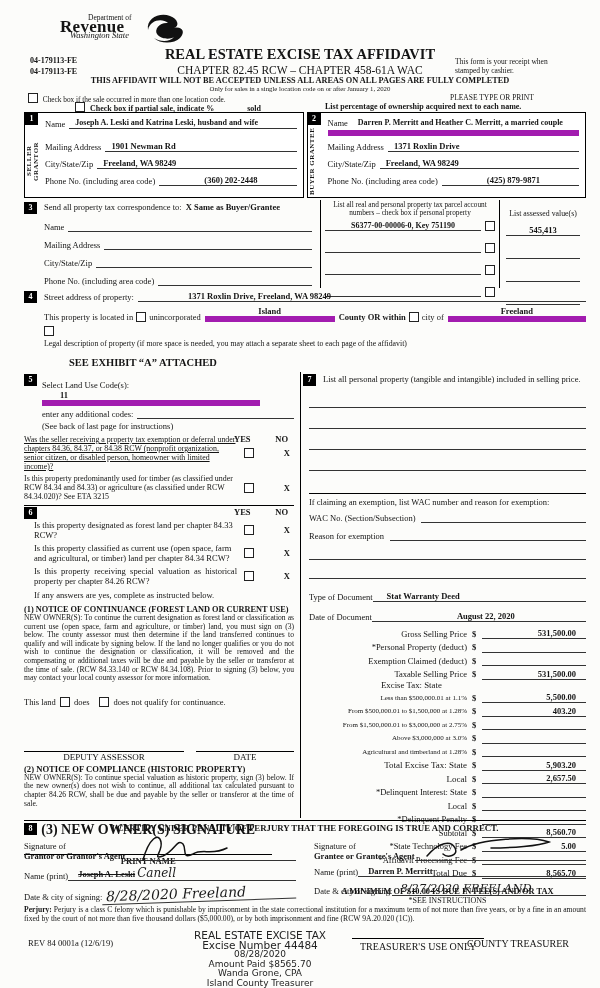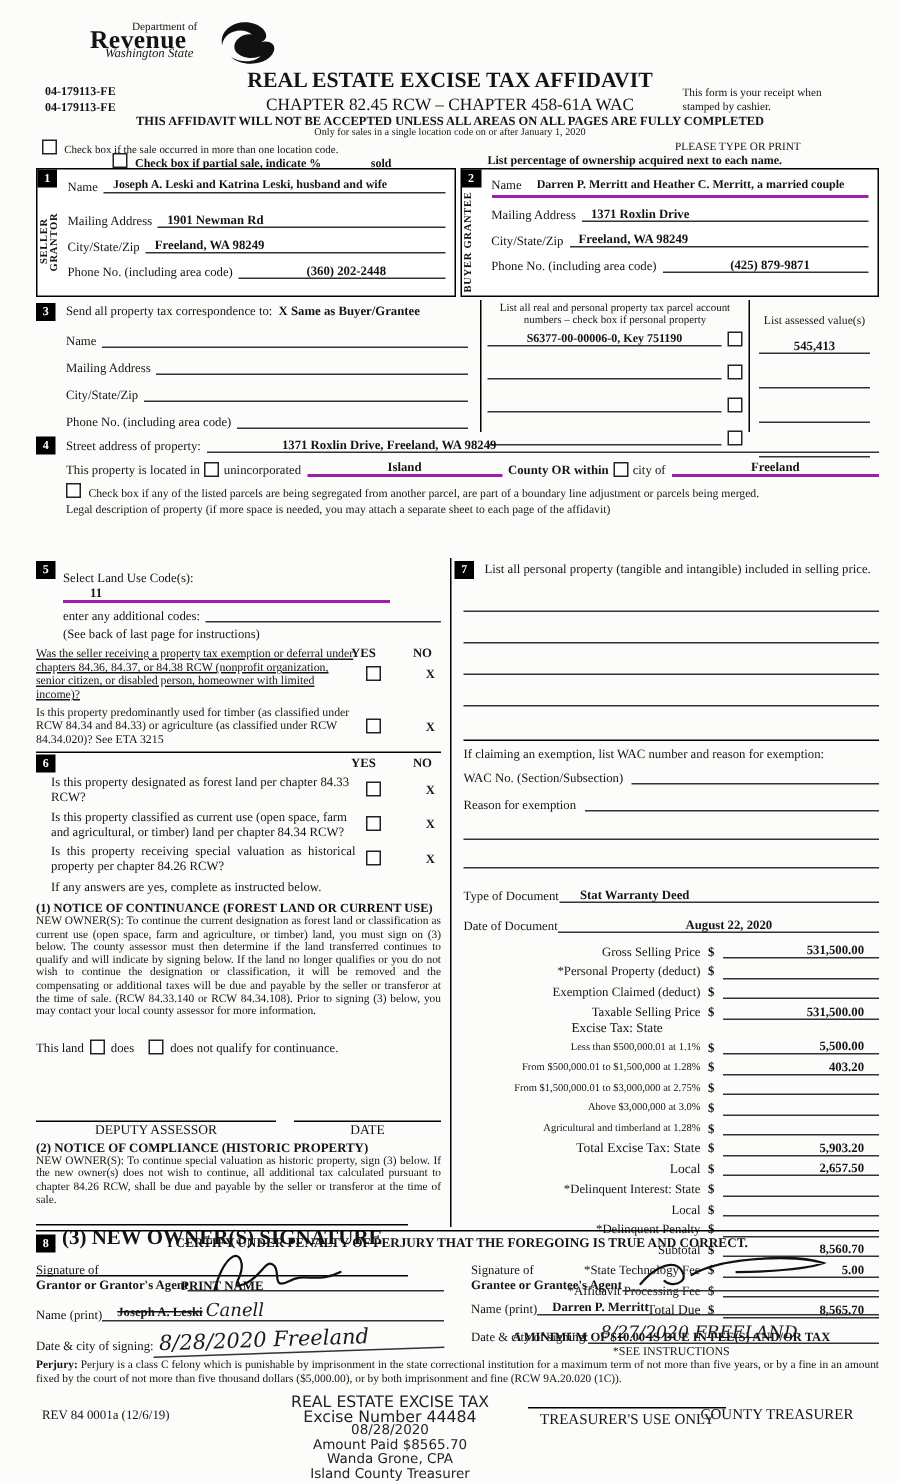--- a/index.html
+++ b/index.html
@@ -5,21 +5,21 @@
   html,body{margin:0;padding:0;background:#d8d8d8;}
   .page{position:relative;width:600px;height:988px;background:#fcfcfa;color:#141414;
         font-family:"Liberation Serif",serif;font-size:8.5px;overflow:hidden;margin:0 auto;}
   .abs{position:absolute;}
   .b{font-weight:bold;}
   .i{font-style:italic;}
   .ctr{text-align:center;}
   .numbox{display:inline-block;width:13px;height:12px;background:#000;color:#fff;
           font-size:8px;font-weight:bold;text-align:center;line-height:12px;flex:0 0 13px;}
   .cb{display:inline-block;width:8px;height:8px;border:1px solid #222;vertical-align:-1px;background:#fff;flex:0 0 8px;}
-  .uline{border-bottom:2px solid #a21caf;}
+  .uline{border-bottom:6px solid #a21caf;}
   .fill{flex:1;border-bottom:1px solid #333;min-height:9px;}
   .row{display:flex;align-items:flex-end;}
   .hand{font-family:"DejaVu Serif",serif;font-style:italic;color:#1a1a1a;}
   .partybox{border:1.3px solid #000;flex:1;position:relative;padding:3px 6px 4px 20px;background:#fff;}
   .vlabel{position:absolute;left:1px;top:14px;bottom:2px;width:15px;
           writing-mode:vertical-rl;transform:rotate(180deg);text-align:center;
           font-size:7px;font-weight:bold;letter-spacing:.5px;line-height:7px;}
   .frow{display:flex;align-items:flex-end;margin-top:6px;}
   .flabel{white-space:nowrap;padding-right:4px;}
   .fval{flex:1;border-bottom:1px solid #333;font-weight:bold;padding-left:6px;min-height:10px;}
@@ -199,23 +199,23 @@
       <span class="cb" style="margin:0 3px;"></span>
       <span>unincorporated</span>
       <span class="uline b" style="width:130px;text-align:center;margin:0 4px;">Island</span>
       <span class="b">County OR within</span>
       <span class="cb" style="margin:0 3px;"></span>
       <span>city of</span>
       <span class="uline b" style="flex:1;text-align:center;margin-left:4px;">Freeland</span>
     </div>
     <div style="margin-top:4px;padding-left:20px;font-size:7.8px;">
       <span class="cb"></span>
-      <span style="padding-left:3px;">Check box if any of the listed parcels are being segregated from another parcel, are part of a boundary line adjustment or parcels being merged.</span>
     </div>
     <div style="margin-top:2px;padding-left:20px;font-size:7.8px;">Legal description of property (if more space is needed, you may attach a separate sheet to each page of the affidavit)</div>
+    <div class="b" style="margin-top:9px;padding-left:45px;font-size:10.5px;">SEE EXHIBIT “A” ATTACHED</div>
   </div>
 
   <div class="abs" style="top:372px;left:24px;width:562px;height:446px;display:flex;">
 
     <div style="flex:0 0 270px;border-right:1px solid #000;padding-right:6px;position:relative;">
       <span class="numbox abs" style="left:0;top:2px;">5</span>
       <div style="padding-left:18px;">
         <div style="margin-top:8px;">Select Land Use Code(s):</div>
         <div class="uline b" style="width:200px;padding-left:18px;">11</div>
         <div class="row" style="margin-top:3px;">

